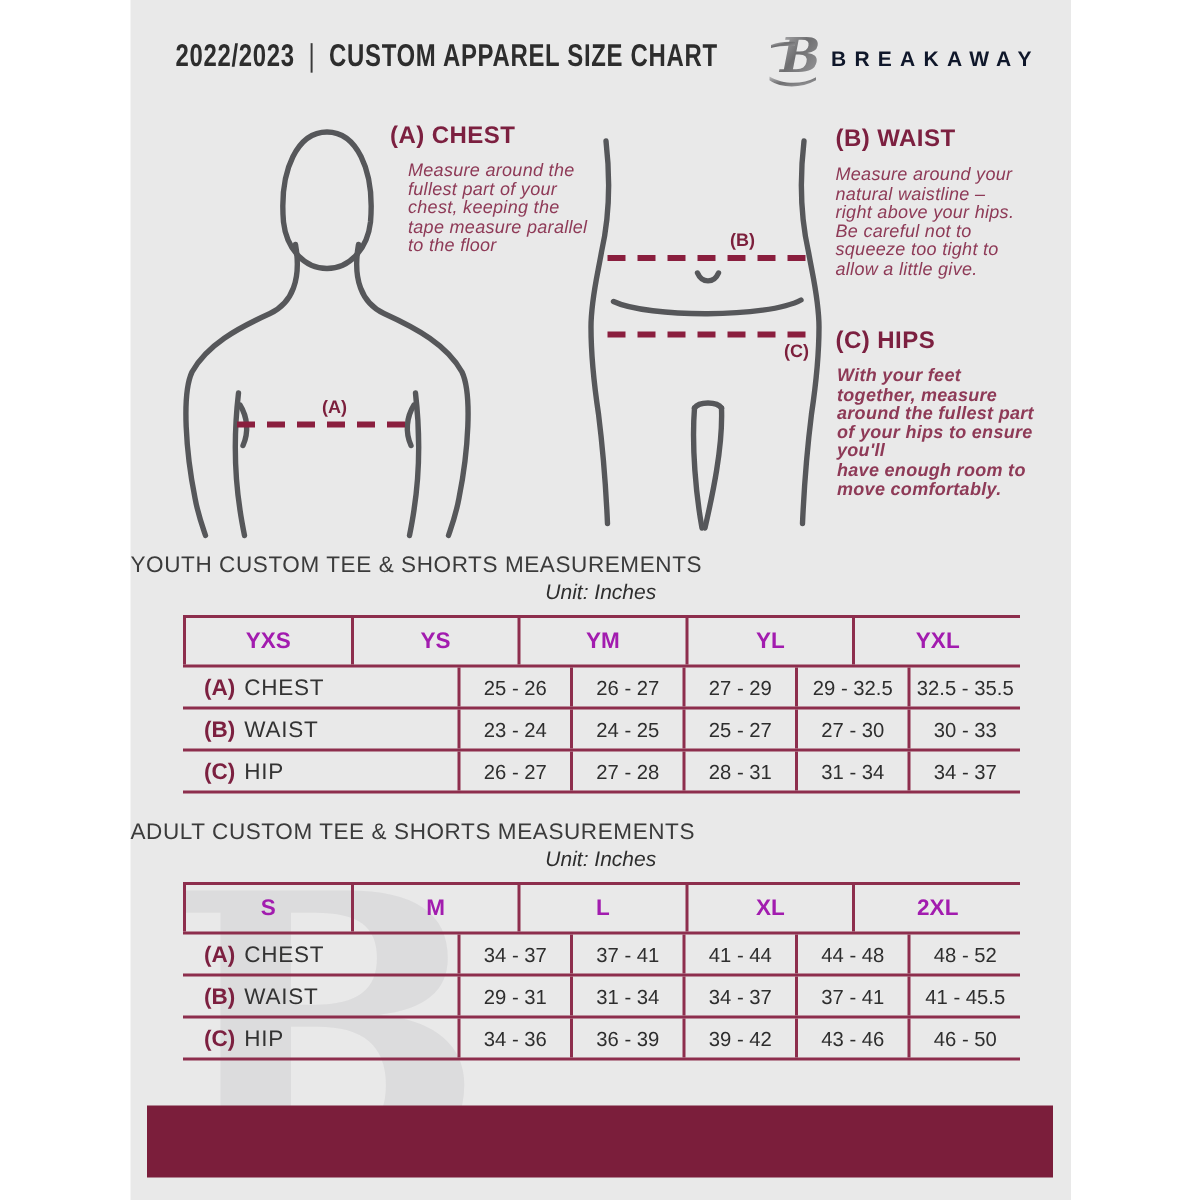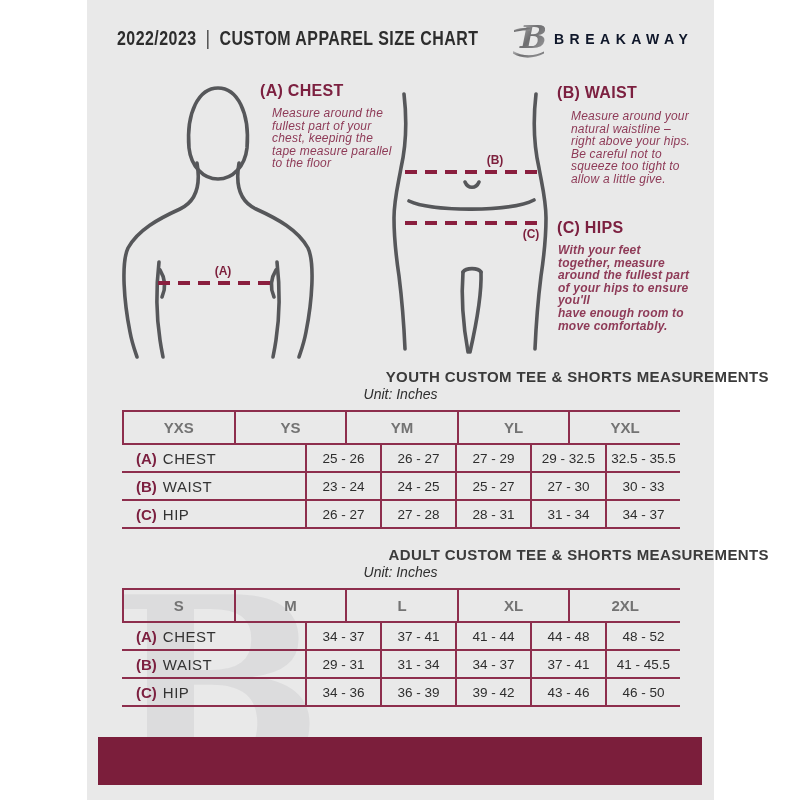--- a/index.html
+++ b/index.html
@@ -23,34 +23,34 @@
   .fig path.dash { stroke:#8a1e3e; stroke-width:4; stroke-dasharray:12 8; stroke-linecap:butt; }
   .fig-label { position:absolute; width:32px; text-align:center; font-weight:bold;
                font-size:12px; color:#7c1f3c; }
 
   
   .g-head { position:absolute; font-weight:bold; font-size:16px; letter-spacing:0.3px; color:#7c2040; }
   .g-body { position:absolute; font-style:italic; font-size:12px; line-height:12.6px;
             letter-spacing:0.2px; color:#8e3a57; white-space:pre-line; width:210px; }
 
   
-  .sec-title { position:absolute; left:0; width:682px; text-align:right;
-               font-weight:bold; font-size:15px; letter-spacing:0.4px; color:#3b3b3b; }
+  .sec-title { position:absolute; left:0; width:682px; text-align:left;
+               font-weight:normal; font-size:15px; letter-spacing:0.4px; color:#3b3b3b; }
   .sec-unit  { position:absolute; left:0; width:627px; text-align:center;
                font-style:italic; font-size:14px; color:#2e2e2e; }
 
   
   .size-table { position:absolute; left:35px; width:558px; border-bottom:2px solid #8d2e4d; }
   .t-row { display:flex; border-top:2px solid #8d2e4d; height:28px; }
   .t-row.t-head { height:33px; }
   .t-cell { flex:1; display:flex; align-items:center; justify-content:center;
             border-left:2px solid #8d2e4d; font-size:13.5px; color:#2e2e2e; }
   .t-cell.t-first { flex:none; width:183px; justify-content:flex-start;
                     padding-left:14px; border-left:none; }
-  .t-head .t-cell { font-weight:bold; font-size:15px; color:#737373; }
+  .t-head .t-cell { font-weight:bold; font-size:15px; color:#a21caf; }
   .t-head .t-first { font-weight:normal; font-size:14.5px; letter-spacing:0.8px; color:#414141; }
   .row-key { font-weight:bold; color:#7c2040; margin-right:6px; font-size:15px; }
   .row-name { font-size:15px; color:#333333; letter-spacing:0.5px; }
 
   
   .watermark { position:absolute; left:25px; top:563px; font-family:"DejaVu Serif", serif;
                font-weight:bold; font-size:250px; line-height:250px;
                color:rgba(60,60,70,0.07); z-index:0; }
   .footer-band { position:absolute; left:11px; top:737px; width:604px; height:48px;
                  background:#7b1e3b; z-index:3; }
@@ -108,21 +108,21 @@
     <div class="fig-label z2" style="left:428px; top:227px;">(C)</div>
 
     <div class="g-head z2" style="left:173px; top:82px;">(A) CHEST</div>
     <div class="g-body z2" style="left:173px; top:107px;margin-left:12px;">Measure around the
 fullest part of your
 chest, keeping the
 tape measure parallel
 to the floor</div>
 
     <div class="g-head z2" style="left:470px; top:84px;">(B) WAIST</div>
-    <div class="g-body z2" style="left:470px; top:110px;margin-left:14px;">Measure around your
+    <div class="g-body z2" style="left:470px; top:110px;">Measure around your
 natural waistline –
 right above your hips.
 Be careful not to
 squeeze too tight to
 allow a little give.</div>
 
     <div class="g-head z2" style="left:470px; top:219px;">(C) HIPS</div>
     <div class="g-body z2" style="left:471px; top:244px;font-weight:bold;">With your feet
 together, measure
 around the fullest part

